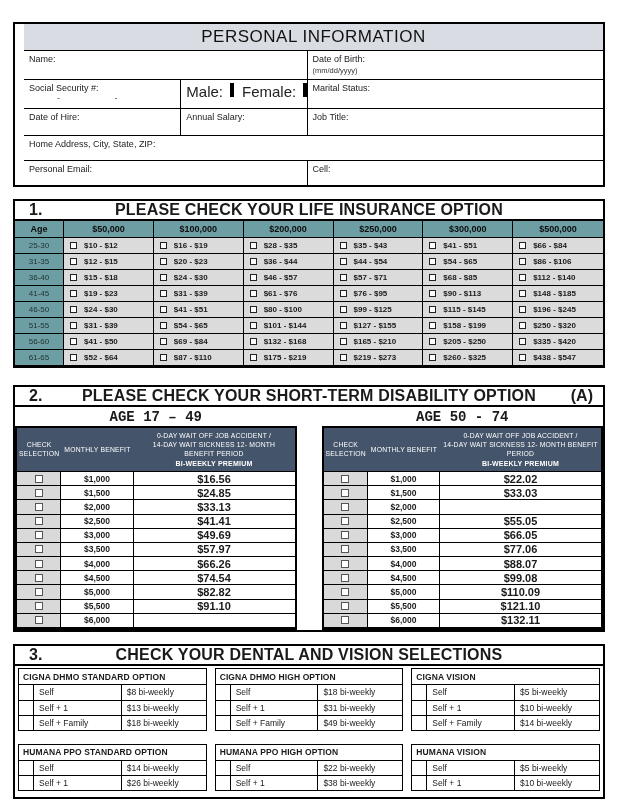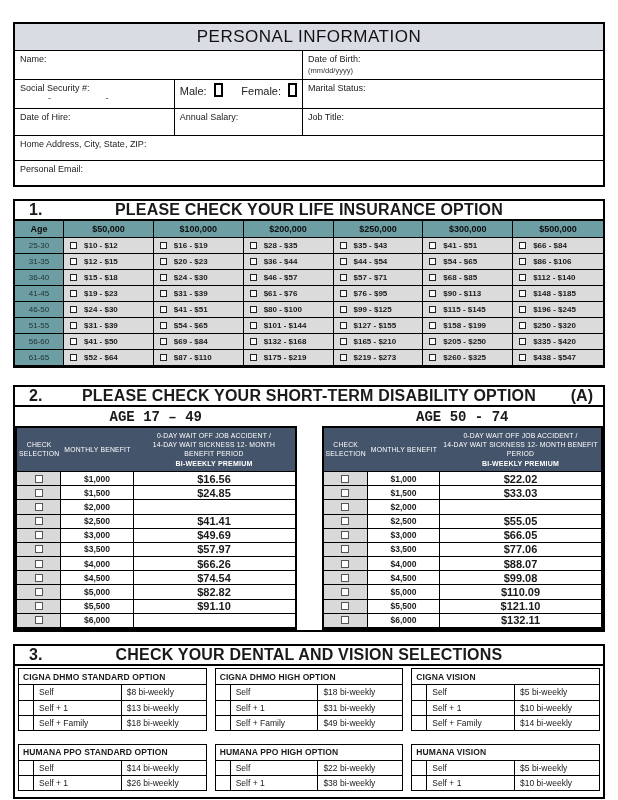--- a/index.html
+++ b/index.html
@@ -4,39 +4,39 @@
 <style>
   * { margin:0; padding:0; box-sizing:border-box; }
   html,body { background:#888; }
   .page {
     width:618px; height:800px; background:#fff; margin:0 auto; position:relative;
     font-family:"Liberation Sans", sans-serif; color:#1a1a1a; overflow:hidden;
   }
   .content { position:absolute; left:13px; top:22px; width:592px; }
 
   
-  .pi { border:2px solid #000; }
+  .pi { border:2px solid #000;padding-left:9px; }
   .pi-header {
     background:#d9dde3; border-bottom:1px solid #000; text-align:center;
     font-size:17px; letter-spacing:.5px; padding:3px 0; font-weight:500; color:#111;
   }
   .pi-row { display:flex; border-bottom:1px solid #000; }
   .pi-row:last-child { border-bottom:none; }
   .pi-cell { padding:3px 5px; font-size:9px; color:#222; position:relative; }
   .pi-cell + .pi-cell { border-left:1px solid #000; }
   .w27 { width:27%; } .w22 { width:21.8%; } .w49 { width:48.8%; }
   .w51 { width:51.2%; } .w100 { width:100%; }
   .h24 { height:24px; } .h28 { height:28px; } .h26 { height:26px; } .h27 { height:27px; }
   .sub { display:block; font-size:7.5px; color:#333; margin-top:2px; }
   .ssn-dashes { display:inline-block; margin-left:28px; letter-spacing:26px; color:#444; font-size:9px; }
   .sexbox {
     display:inline-block; width:14px; height:14px; border:2px solid #000;
     vertical-align:middle; margin-left:3px; background:#fff;
   }
-  .sex-wrap { display:flex; align-items:flex-end; gap:4px; font-size:11px; }
+  .sex-wrap { display:flex; align-items:flex-start; gap:4px; font-size:15px; }
   .sex-wrap .gap { width:22px; }
 
   
   .sect { border:2px solid #000; }
   .sect-title { display:flex; align-items:center; border-bottom:2px solid #000; background:#fff; }
   .sect-num { width:62px; padding-left:14px; font-size:16px; font-weight:bold; }
   .sect-name { flex:1; text-align:center; font-size:16px; font-weight:bold; letter-spacing:.2px; }
   .sect-suffix { width:62px; text-align:right; padding-right:10px; font-size:16px; font-weight:bold; }
   .s1 { margin-top:12px; }
   .s2 { margin-top:17px; }
@@ -153,20 +153,23 @@
 
       <div class="pi-row">
         <div class="pi-cell w100 h24">
           <span>Home Address, City, State, ZIP:</span>
         </div>
       </div>
 
       <div class="pi-row">
         <div class="pi-cell w49 h24">
           <span>Personal Email:</span>
+        </div>
+        <div class="pi-cell w51 h24">
+          <span>Cell:</span>
         </div>
       </div>
     </section>
 
     <section class="sect s1">
       <div class="sect-title">
         <span class="sect-num">1.</span>
         <span class="sect-name">PLEASE CHECK YOUR LIFE INSURANCE OPTION</span>
         <span class="sect-suffix"></span>
       </div>
@@ -416,20 +419,21 @@
                     <span class="std-cb"></span>
                   </div>
                   <div class="std-ben">$1,500</div>
                   <div class="std-prem">$24.85</div>
                 </div>
                 <div class="std-row">
                   <div class="std-cb-cell">
                     <span class="std-cb"></span>
                   </div>
                   <div class="std-ben">$2,000</div>
+                  <div class="std-prem">$33.13</div>
                 </div>
                 <div class="std-row">
                   <div class="std-cb-cell">
                     <span class="std-cb"></span>
                   </div>
                   <div class="std-ben">$2,500</div>
                   <div class="std-prem">$41.41</div>
                 </div>
                 <div class="std-row">
                   <div class="std-cb-cell">

